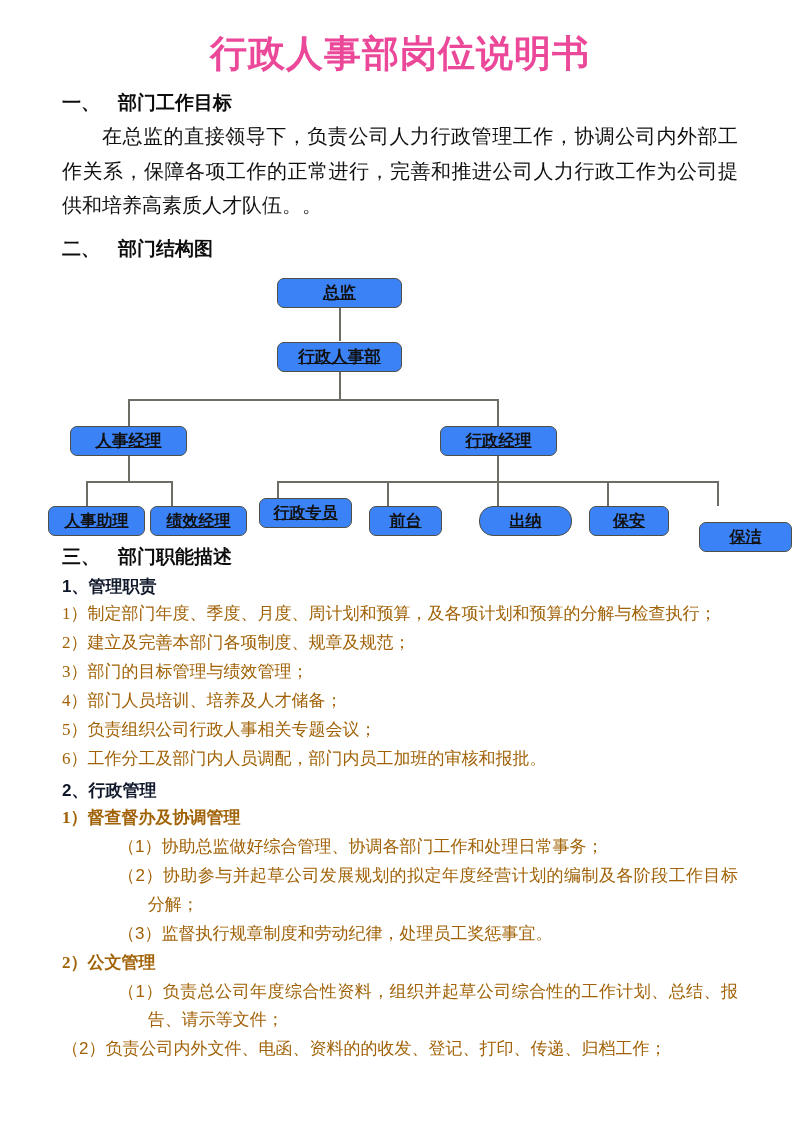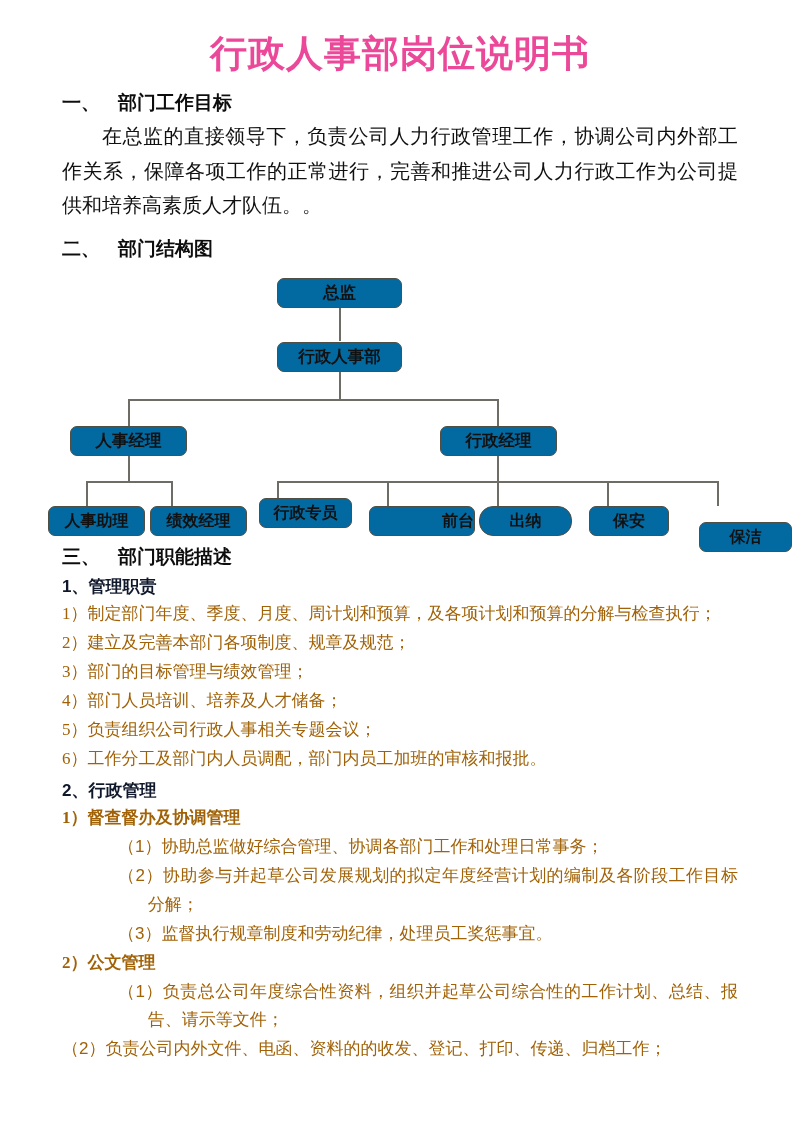--- a/index.html
+++ b/index.html
@@ -57,31 +57,32 @@
 
   
   .org {
     position: relative;
     width: 676px;
     height: 252px;
     margin: 10px 0 0 0;
   }
   .node {
     position: absolute;
-    background: #0369a1;
+    background: #3b82f6;
     border: 1.3px solid #4f4f45;
     border-radius: 7px;
     height: 30px;
     line-height: 27px;
     text-align: center;
     font-size: 16px;
     font-weight: 700;
     color: #111;
     white-space: nowrap;
     box-shadow: 0 0 0 0 rgba(0,0,0,0);
+    text-decoration: underline;
   }
   .node.big { font-size: 16.5px; }
   .ln {
     position: absolute;
     background: #6d6d66;
   }
   .ln.v { width: 1.6px; }
   .ln.h { height: 1.6px; }
 
   
@@ -156,21 +157,21 @@
     <div class="node big" style="left:215px; top:6px; width:125px;">总监</div>
     <div class="node big" style="left:215px; top:70px; width:125px;">行政人事部</div>
 
     <div class="node big" style="left:8px; top:154px; width:117px;">人事经理</div>
     <div class="node big" style="left:378px; top:154px; width:117px;">行政经理</div>
 
     <div class="node" style="left:-14px; top:234px; width:97px;">人事助理</div>
     <div class="node" style="left:88px; top:234px; width:97px;">绩效经理</div>
 
     <div class="node" style="left:197px; top:226px; width:93px;">行政专员</div>
-    <div class="node" style="left:307px; top:234px; width:106px;text-align:right;">前台</div>
+    <div class="node" style="left:307px; top:234px; width:73px;">前台</div>
     <div class="node" style="left:417px; top:234px; width:93px;border-radius:14px;">出纳</div>
     <div class="node" style="left:527px; top:234px; width:80px;">保安</div>
     <div class="node" style="left:637px; top:234px; width:93px;margin-top:16px;">保洁</div>
   </div>
 
   <div class="sec-head" style="margin-top:20px;">
     <span class="num">三、</span>
     <span>部门职能描述</span>
   </div>
 

